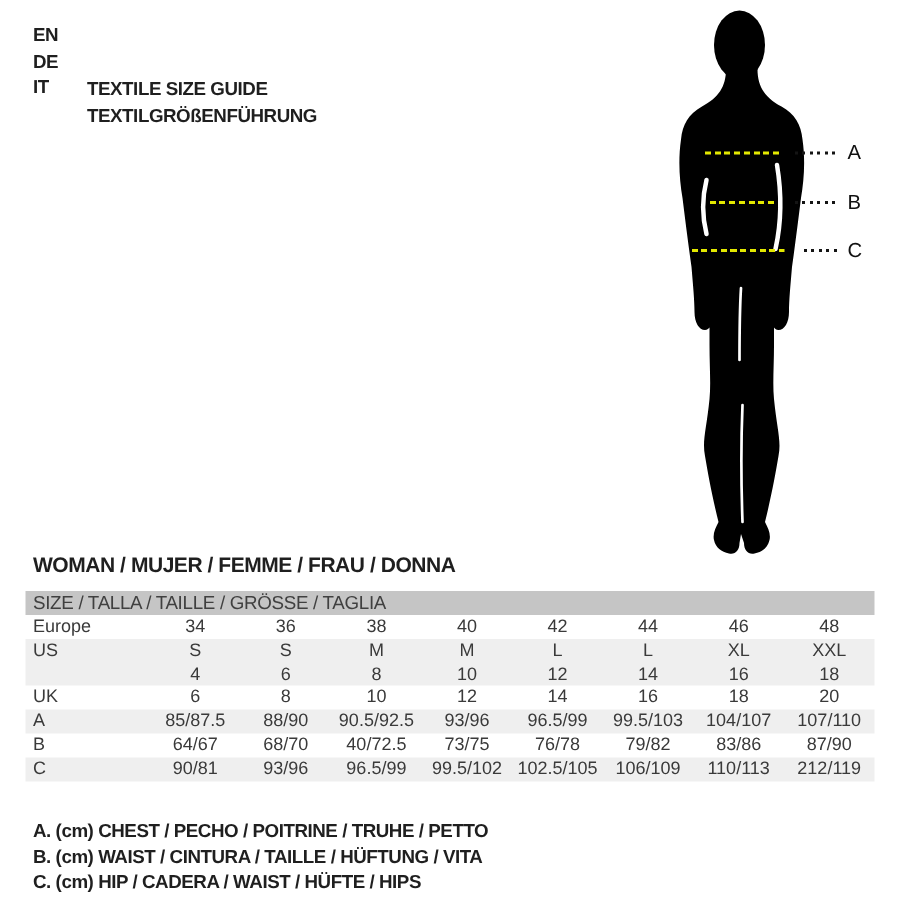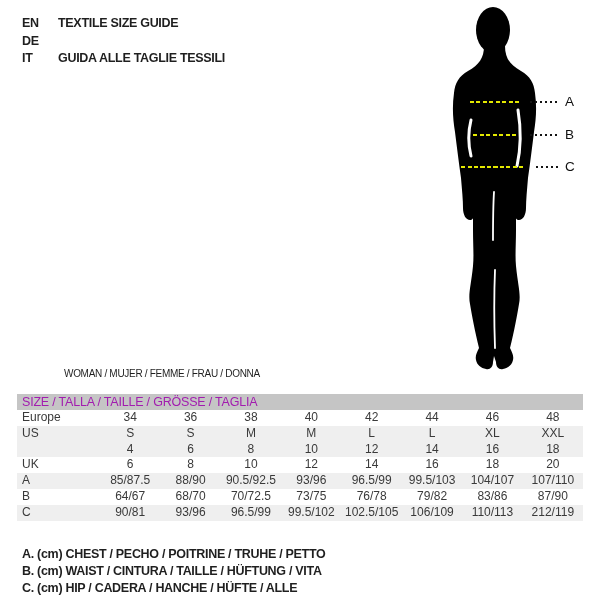--- a/index.html
+++ b/index.html
@@ -5,21 +5,21 @@
   html,body { margin:0; padding:0; background:#ffffff; }
   #page {
     position:relative; width:600px; height:600px; background:#fff; overflow:hidden;
     font-family:"Liberation Sans", sans-serif; color:var(--text, #1f1f1f);
   }
 
   
   .lang-block { position:absolute; left:22px; top:15px; }
   .lang-row { display:flex; height:17.5px; line-height:17.5px; }
   .lang-code { width:36px; font-size:12.5px; font-weight:bold; letter-spacing:-0.3px; }
-  .lang-text { font-size:12.5px; font-weight:bold; letter-spacing:-0.3px; white-space:nowrap; }
+  .lang-text { font-size:12.5px; font-weight:bold; letter-spacing:-0.3px; white-space:nowrap;margin-top:36px; }
 
   
   .figure-wrap { position:absolute; left:415px; top:4px; width:185px; height:368px; }
   .silhouette { position:absolute; left:0; top:0; }
 
   .dash-yellow { position:absolute; height:2px;
     background:repeating-linear-gradient(90deg, var(--measure-dash-yellow,#e3e800) 0 4px, transparent 4px 6.5px); }
   .dash-black { position:absolute; height:2px;
     background:repeating-linear-gradient(90deg, #141414 0 2px, transparent 2px 5px); }
   .measure-label { position:absolute; font-size:13.5px; color:#111; line-height:14px; }
@@ -28,26 +28,26 @@
   .line-a-black  { left:115px; top:97px;  width:28px; }
   .label-a       { left:150px; top:91px; }
   .line-b-yellow { left:58px;  top:130px; width:45px; }
   .line-b-black  { left:115px; top:130px; width:27px; }
   .label-b       { left:150px; top:124px; }
   .line-c-yellow { left:46px;  top:162px; width:62px; }
   .line-c-black  { left:121px; top:162px; width:24px; }
   .label-c       { left:150px; top:156px; }
 
   
-  .section-title { position:absolute; left:22px; top:368px; font-size:10px; font-weight:normal; letter-spacing:-0.3px;margin-left:42px; }
+  .section-title { position:absolute; left:22px; top:368px; font-size:14px; font-weight:bold; letter-spacing:-0.3px; }
 
   
   .size-table { position:absolute; left:17px; top:394px; width:566px; font-size:12px; color:#3a3a3a; }
   .st-header { height:16px; line-height:16px; background:var(--table-header-bg,#c5c5c5);
-    padding-left:5px; color:#a21caf; font-size:12.5px; letter-spacing:-0.2px; }
+    padding-left:5px; color:#404040; font-size:12.5px; letter-spacing:-0.2px; }
   .st-row { display:flex; height:15.8px; line-height:15.8px;justify-content:flex-end; }
   .st-row.alt { background:var(--table-row-alt-bg,#efefef); }
   .st-label { width:78px; padding-left:5px; }
   .st-cell { flex:1; text-align:center; }
 
   
   .legend { position:absolute; left:22px; top:546px; }
   .legend-line { height:16.8px; line-height:16.8px; font-size:12.5px; font-weight:bold; letter-spacing:-0.3px; white-space:nowrap; }
 </style>
 </head>
@@ -55,24 +55,24 @@
 
 <div id="page">
 
   <div class="lang-block">
     <div class="lang-row">
       <span class="lang-code">EN</span>
       <span class="lang-text">TEXTILE SIZE GUIDE</span>
     </div>
     <div class="lang-row">
       <span class="lang-code">DE</span>
+      <span class="lang-text">TEXTILGRÖßENFÜHRUNG</span>
     </div>
     <div class="lang-row">
       <span class="lang-code">IT</span>
-      <span class="lang-text">GUIDA ALLE TAGLIE TESSILI</span>
     </div>
   </div>
 
   <div class="figure-wrap">
     <svg class="silhouette" width="160" height="366" viewBox="0 0 160 366" aria-hidden="true">
       <g fill="#000000">
         <ellipse cx="78" cy="26" rx="17" ry="23"></ellipse>
         <path d="M69,42
           C69,54 64,61 53,67
           C44,72 40,79 39,89
@@ -191,21 +191,21 @@
       <span class="st-cell">96.5/99</span>
       <span class="st-cell">99.5/103</span>
       <span class="st-cell">104/107</span>
       <span class="st-cell">107/110</span>
     </div>
 
     <div class="st-row">
       <span class="st-label">B</span>
       <span class="st-cell">64/67</span>
       <span class="st-cell">68/70</span>
-      <span class="st-cell">70/72.5</span>
+      <span class="st-cell">40/72.5</span>
       <span class="st-cell">73/75</span>
       <span class="st-cell">76/78</span>
       <span class="st-cell">79/82</span>
       <span class="st-cell">83/86</span>
       <span class="st-cell">87/90</span>
     </div>
 
     <div class="st-row alt">
       <span class="st-label">C</span>
       <span class="st-cell">90/81</span>
@@ -215,16 +215,16 @@
       <span class="st-cell">102.5/105</span>
       <span class="st-cell">106/109</span>
       <span class="st-cell">110/113</span>
       <span class="st-cell">212/119</span>
     </div>
   </div>
 
   <div class="legend">
     <div class="legend-line">A. (cm) CHEST / PECHO / POITRINE / TRUHE / PETTO</div>
     <div class="legend-line">B. (cm) WAIST / CINTURA / TAILLE / HÜFTUNG / VITA</div>
-    <div class="legend-line">C. (cm) HIP / CADERA / HANCHE / HÜFTE / ALLE</div>
+    <div class="legend-line">C. (cm) HIP / CADERA / WAIST / HÜFTE / HIPS</div>
   </div>
 
 </div>
 
 </body></html>

